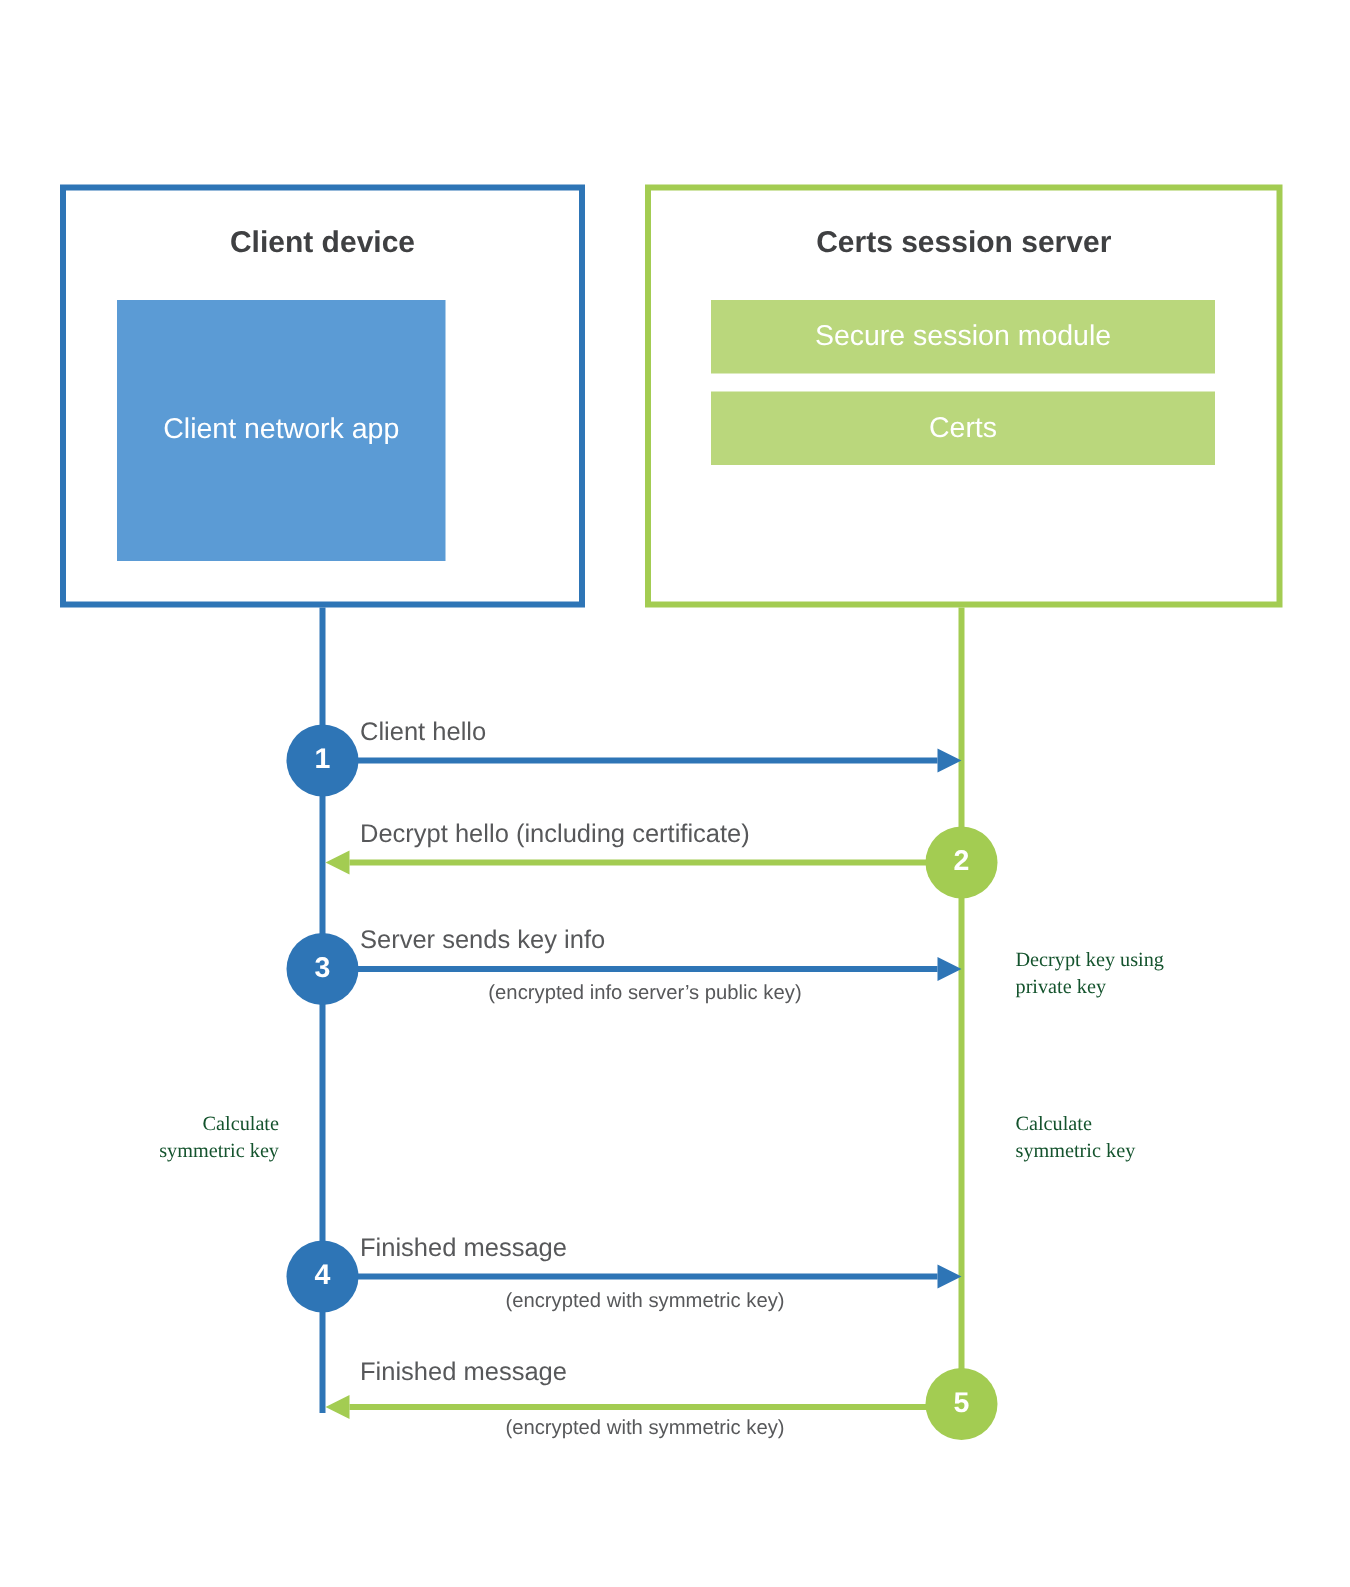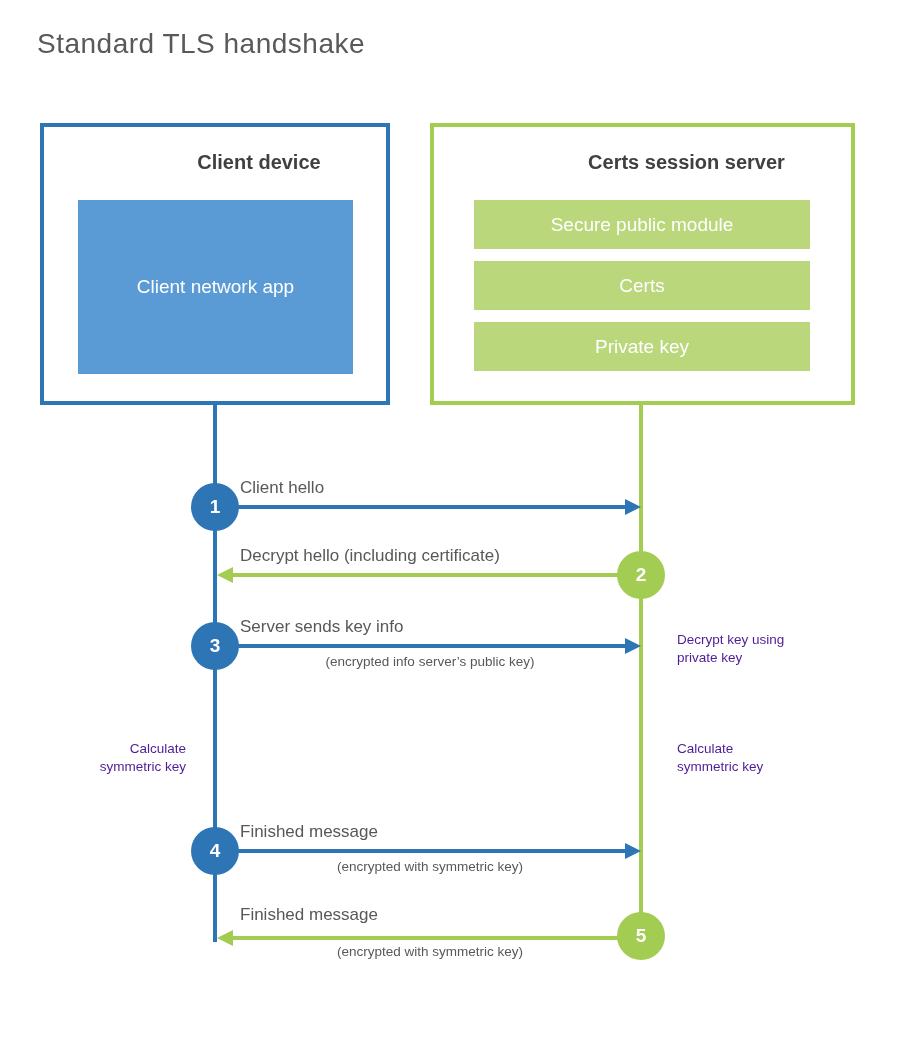--- a/index.html
+++ b/index.html
@@ -9,24 +9,24 @@
   }
   .abs{position:absolute;}
   #page-title{
     left:37px;top:28px;font-size:28px;font-weight:300;color:#58595b;letter-spacing:0.5px;
   }
   
   .entity-box{box-sizing:border-box;background:#ffffff;}
   #client-box{left:40px;top:123px;width:350px;height:282px;border:4px solid var(--blue);}
   #server-box{left:430px;top:123px;width:425px;height:282px;border:4px solid var(--green);}
   .entity-title{
-    left:0;top:24px;width:100%;text-align:center;font-size:20px;font-weight:bold;color:#3f4042;margin-left:44px;
+    left:0;top:24px;width:100%;text-align:center;font-size:20px;font-weight:bold;color:#3f4042;
   }
   #client-app{
-    left:78px;top:200px;width:275px;height:174px;background:var(--blue_light);
+    left:78px;top:200px;width:219px;height:174px;background:var(--blue_light);
     display:flex;align-items:center;justify-content:center;text-align:center;
   }
   #client-app .app-text{width:170px;font-size:19px;line-height:1.4;color:#ffffff;}
   .server-bar{
     left:474px;width:336px;height:49px;background:var(--green_light);
     display:flex;align-items:center;justify-content:center;
     font-size:19px;color:#ffffff;
   }
   #server-bar-0{top:200px;}
   #server-bar-1{top:261px;}
@@ -46,45 +46,43 @@
   .step-circle{
     width:48px;height:48px;border-radius:50%;
     display:flex;align-items:center;justify-content:center;
     font-size:19px;font-weight:bold;color:#ffffff;
   }
   .step-circle.blue{background:var(--blue);}
   .step-circle.green{background:var(--green);}
   
   .msg-label{left:240px;width:380px;text-align:left;font-size:17px;color:#57585a;}
   .msg-sublabel{left:240px;width:380px;text-align:center;font-size:13.5px;color:#57585a;}
-  .side-note{font-size:13.5px;line-height:1.35;color:#4c1d95;}
+  .side-note{font-size:13.5px;line-height:1.35;color:#14532d;font-family:Liberation Serif, serif;}
   #note-decrypt{left:677px;top:631px;width:135px;text-align:left;}
   #note-calc-left{left:81px;top:740px;width:105px;text-align:right;}
   #note-calc-right{left:677px;top:740px;width:110px;text-align:left;}
 </style>
 </head>
 <body>
 
 <div id="canvas">
 
-  <div class="abs" id="page-title">Standard TLS handshake</div>
 
   <div class="abs entity-box" id="client-box">
     <div class="abs entity-title">Client device</div>
   </div>
   <div class="abs" id="client-app">
     <div class="app-text">Client network app</div>
   </div>
 
   <div class="abs entity-box" id="server-box">
     <div class="abs entity-title">Certs session server</div>
   </div>
-  <div class="abs server-bar" id="server-bar-0">Secure public module</div>
+  <div class="abs server-bar" id="server-bar-0">Secure session module</div>
   <div class="abs server-bar" id="server-bar-1">Certs</div>
-  <div class="abs server-bar" id="server-bar-2">Private key</div>
 
   <div class="abs vline" id="client-lifeline"></div>
   <div class="abs vline" id="server-lifeline"></div>
 
   <div class="abs msg-label" style="top:478px;">Client hello</div>
   <div class="abs hline blue" style="left:215px;top:505px;width:410px;"></div>
   <div class="abs arr right" style="left:625px;top:499px;"></div>
   <div class="abs step-circle blue" style="left:191px;top:483px;">1</div>
 
   <div class="abs msg-label" style="top:546px;">Decrypt hello (including certificate)</div>

